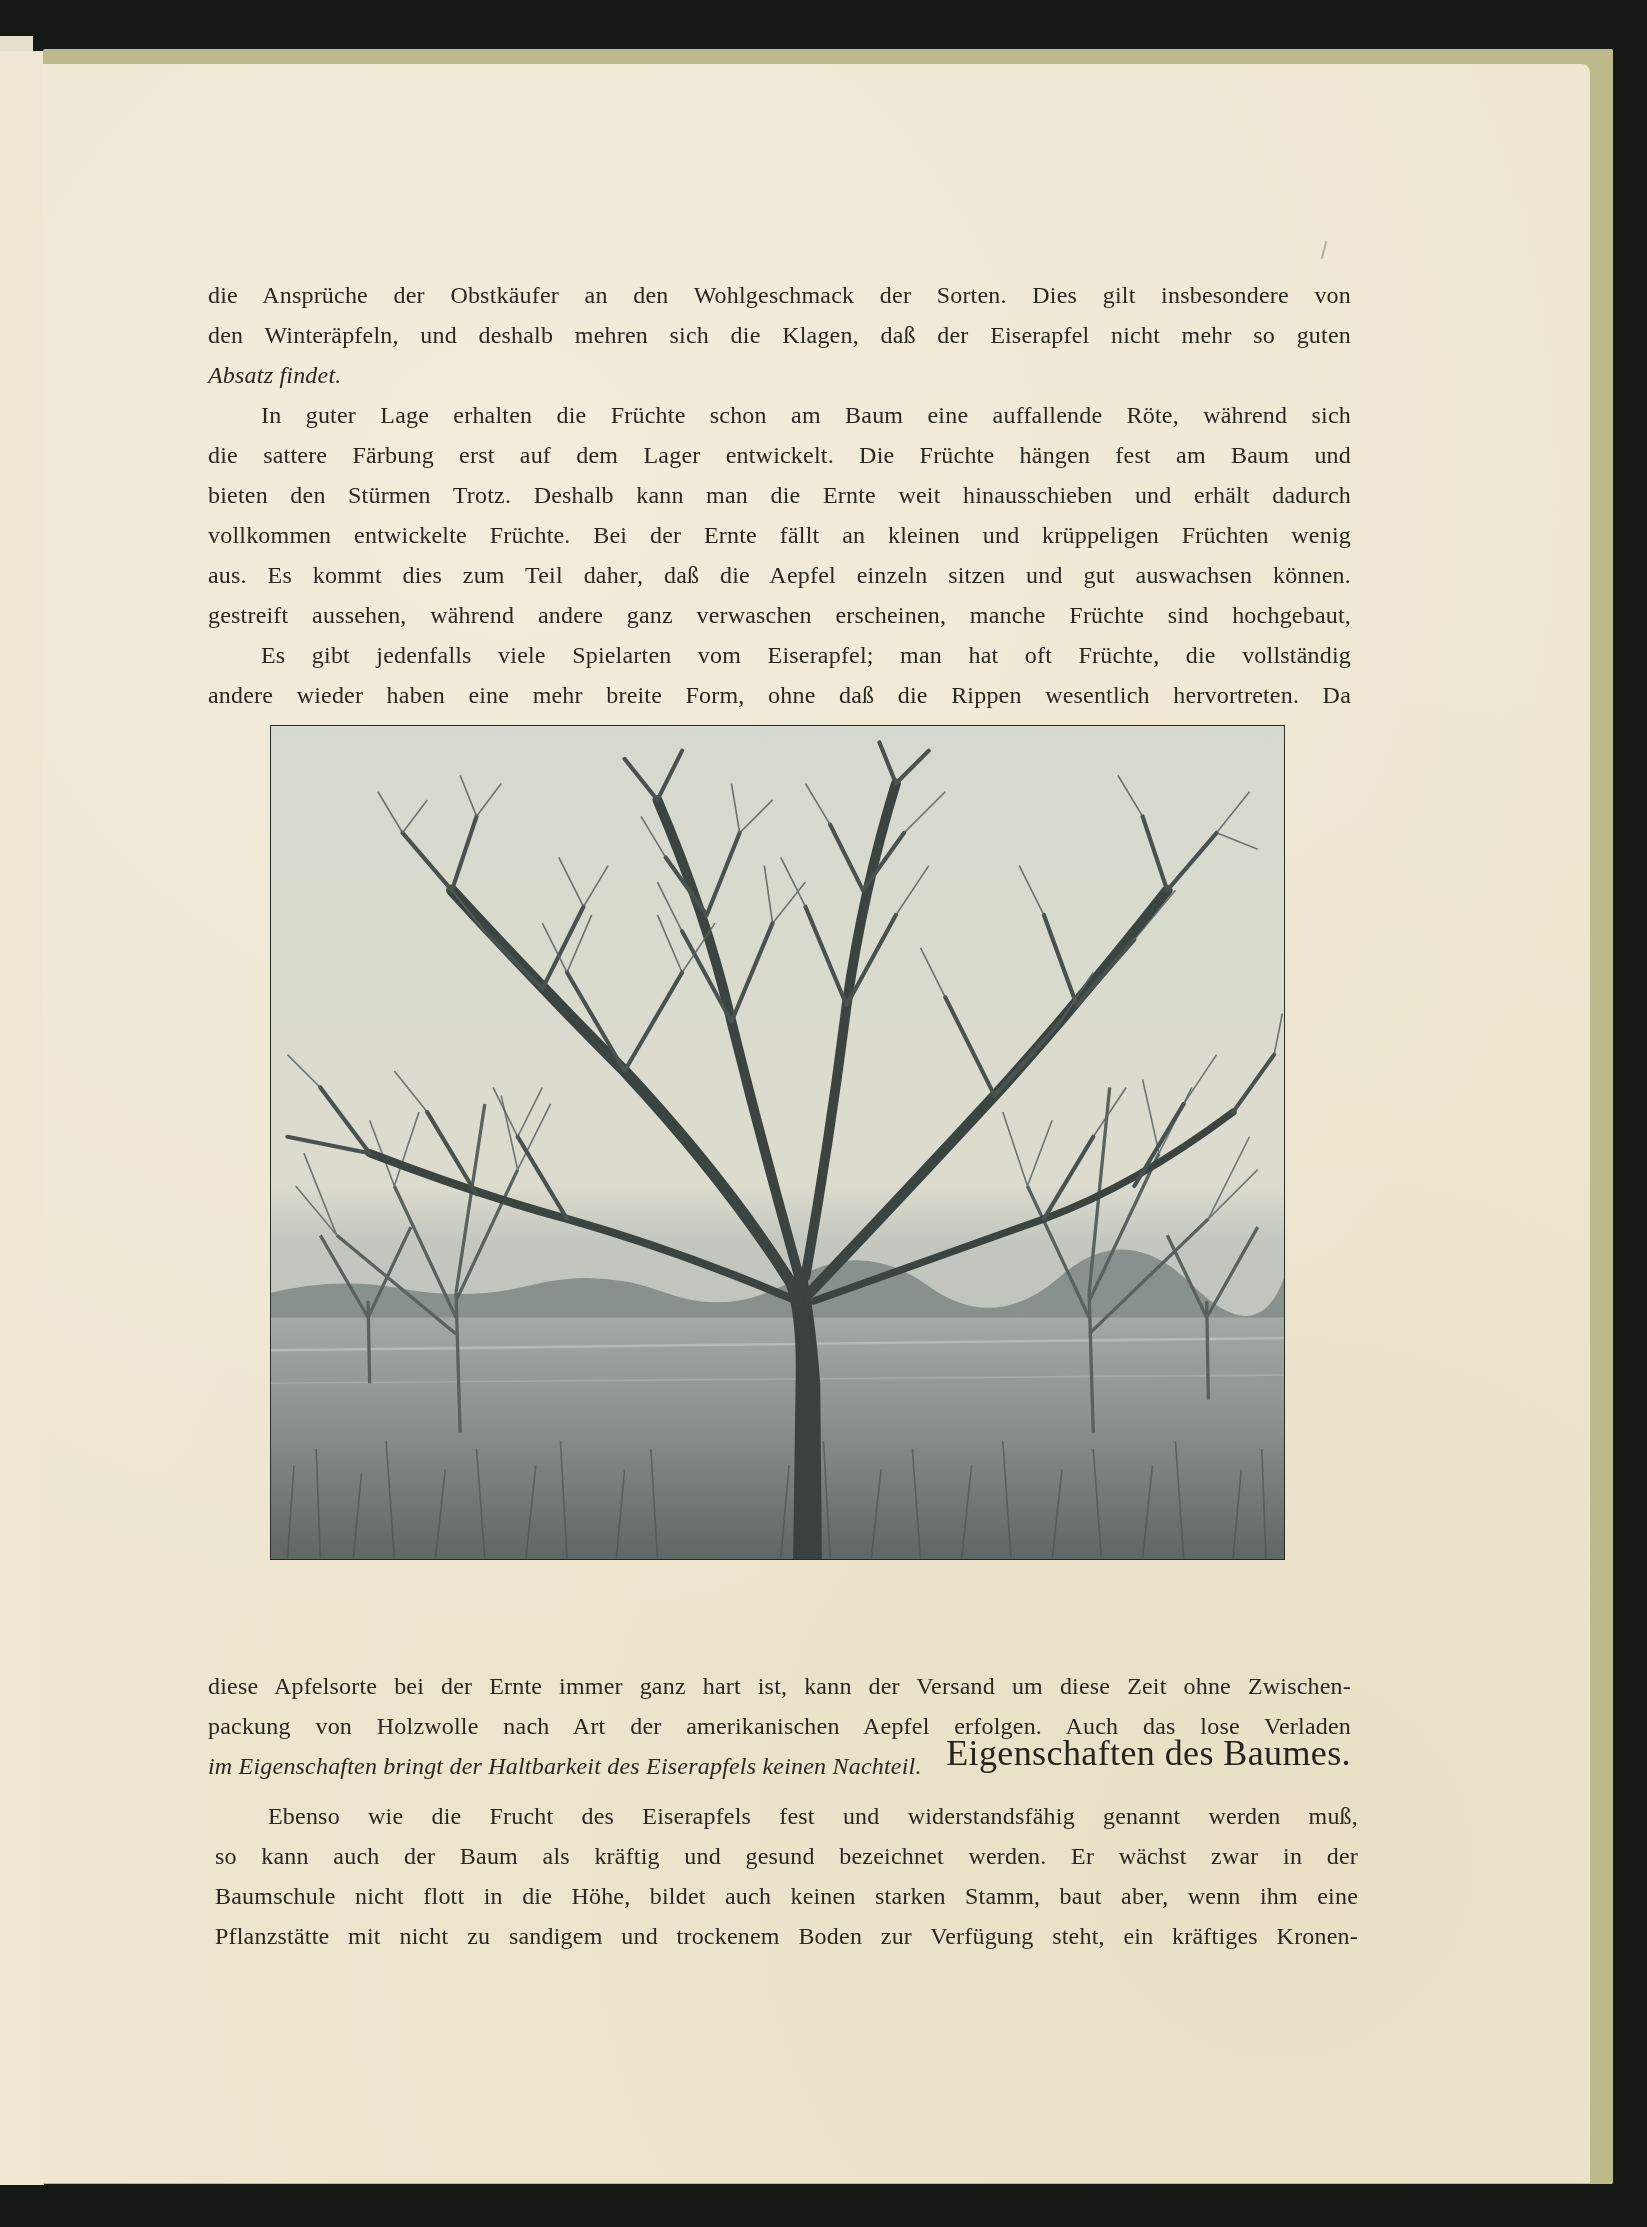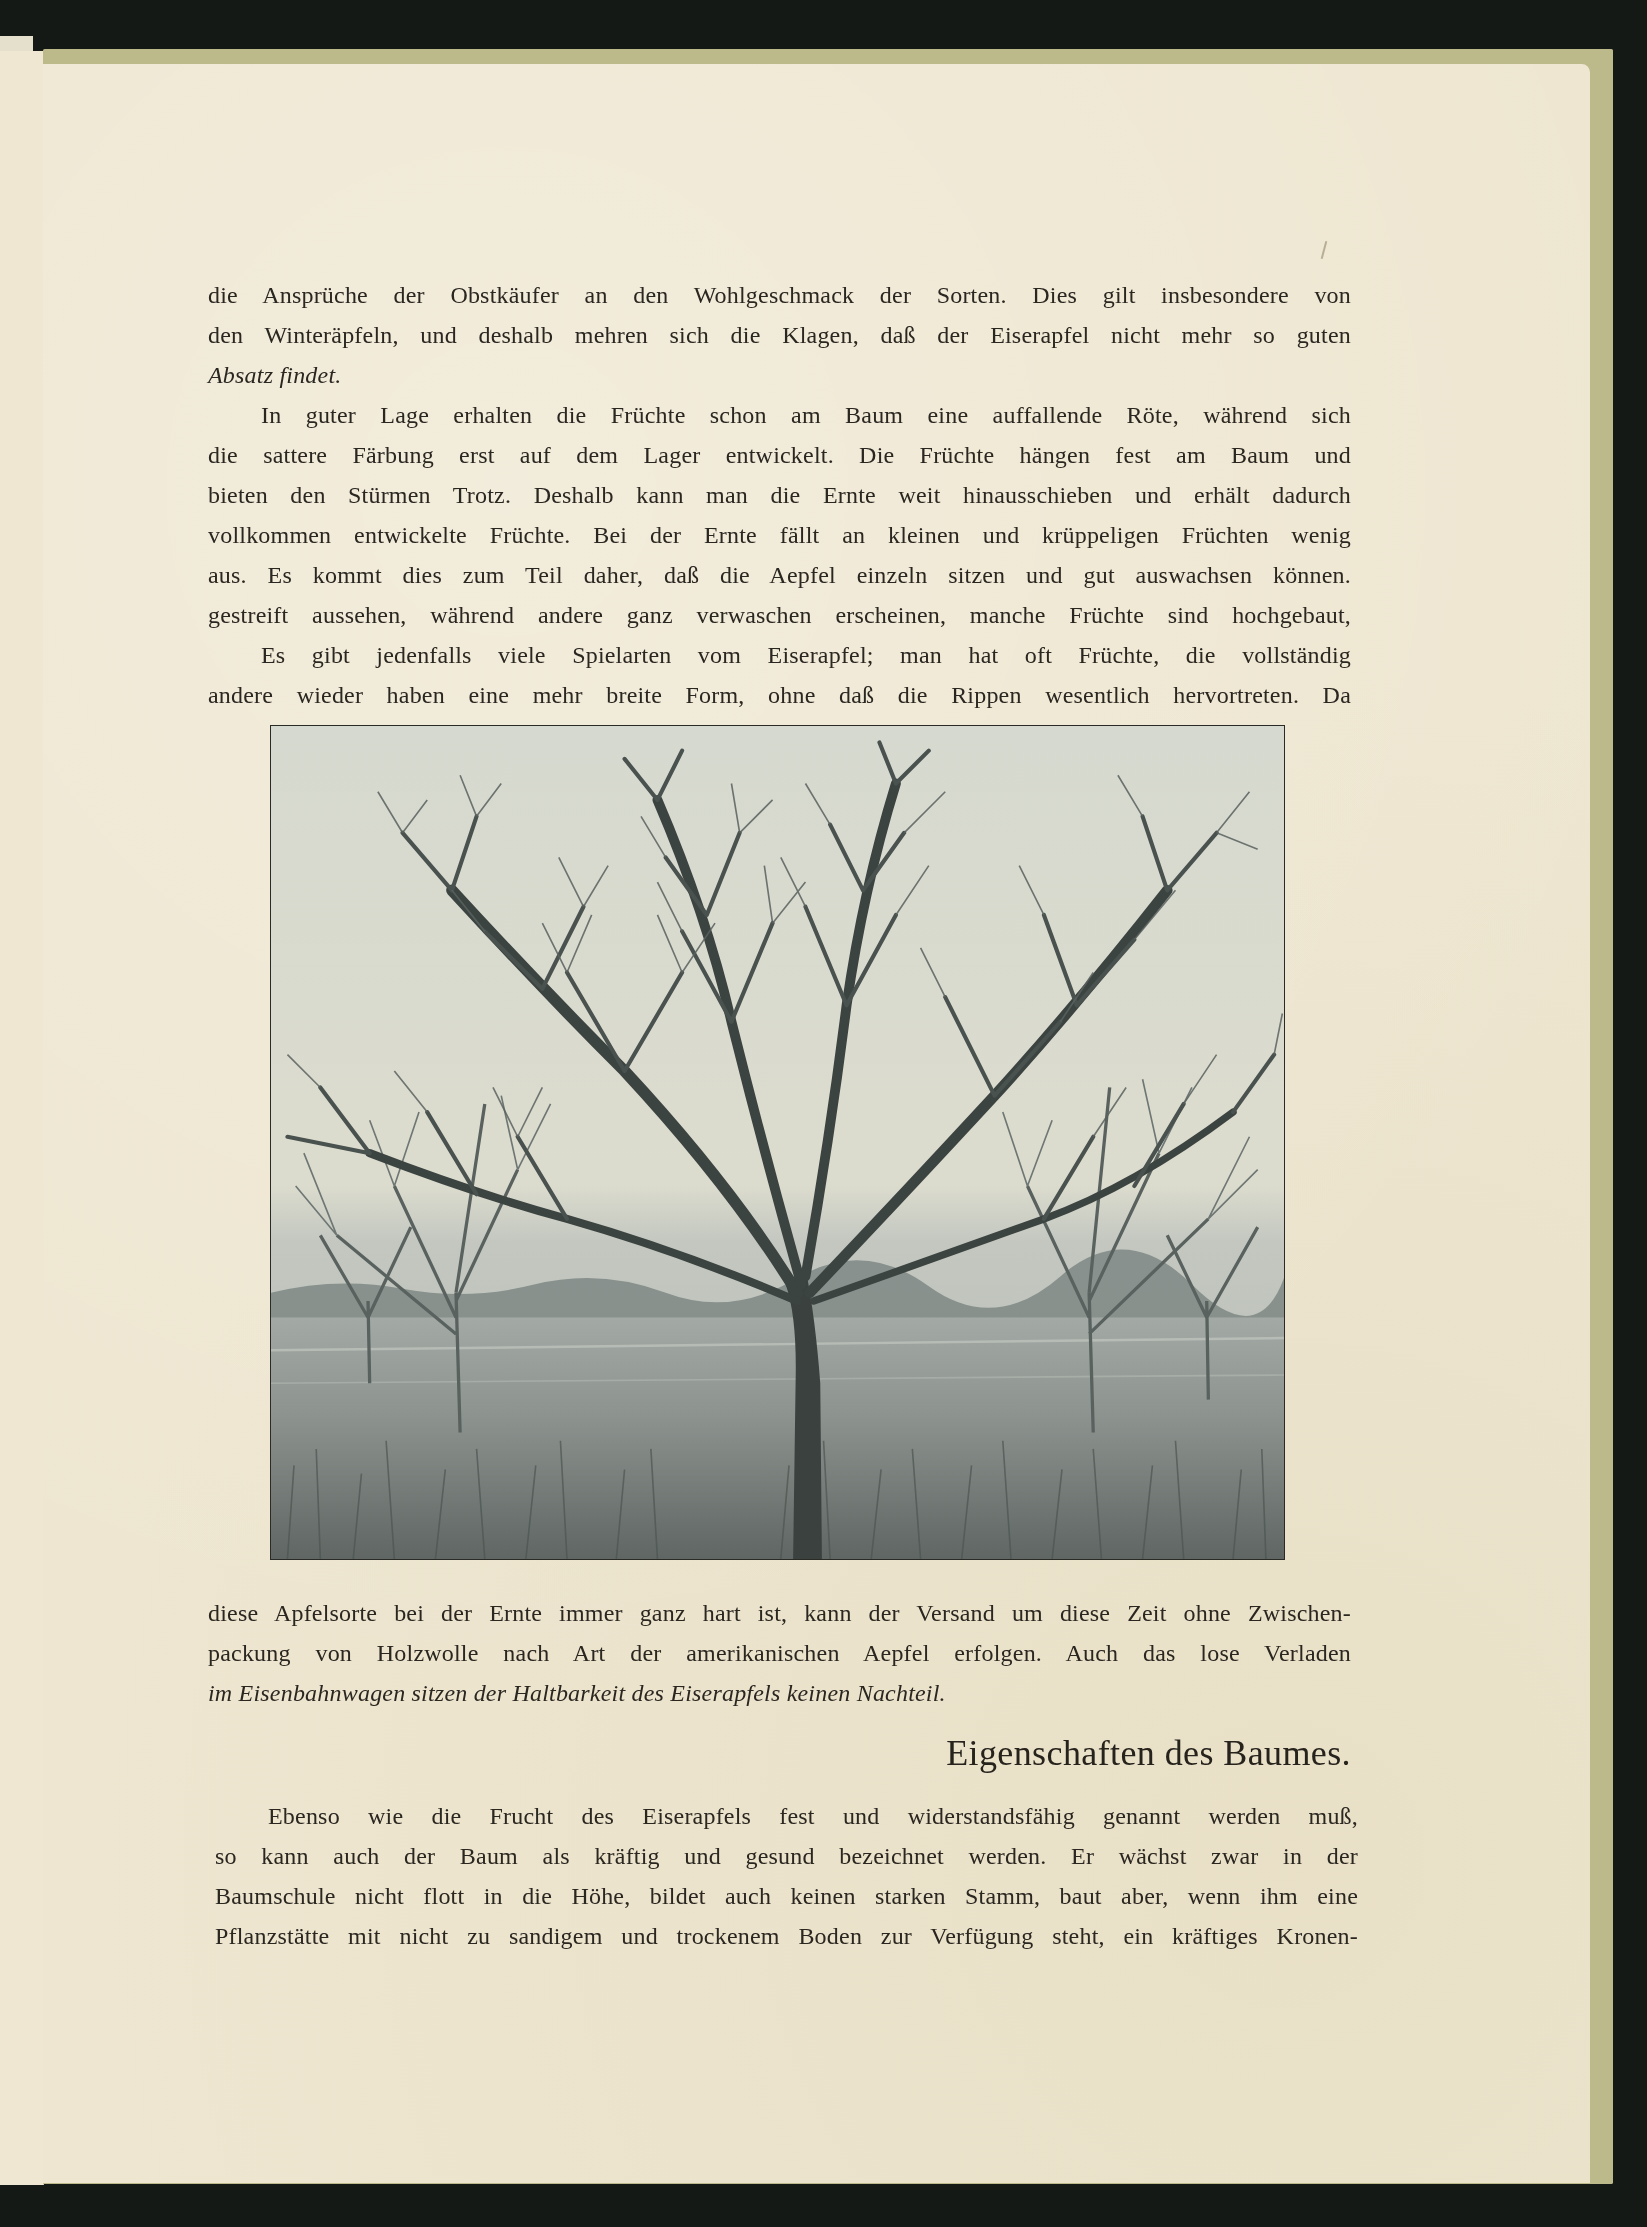--- a/index.html
+++ b/index.html
@@ -38,21 +38,21 @@
   .text-block {
     position: absolute; left: 208px; width: 1143px;
     color: #2a2620;
     font-size: 24px; line-height: 40px;
     letter-spacing: 0.2px;
   }
   .line { display: block; text-align: justify; text-align-last: justify; white-space: nowrap; }
   .line.end { text-align-last: left; font-style: italic; }
   .line.ind { padding-left: 53px; }
   #block1 { top: 275px; }
-  #block2 { top: 1593px; }
+  #block2 { top: 1666px; }
   #block3 { top: 1796px; margin-left: 7px; }
   .heading {
     position: absolute; left: 208px; width: 1143px; top: 1732px;
     text-align: right; font-size: 36px; color: #26221c; letter-spacing: 0.4px;
   }
   .figure {
     position: absolute; left: 270px; top: 725px; width: 1015px; height: 835px;
     border: 1.6px solid #2a2a26;
     box-sizing: border-box;
     overflow: hidden;
@@ -151,21 +151,21 @@
       <path d="M480 160 L450 110 M570 130 L560 70 M570 130 L610 90 M650 220 L620 160 M760 230 L800 170 M680 120 L650 70 M770 130 L820 80"></path>
       <path d="M820 330 L790 270 M960 360 L1000 300 M940 230 L910 170 M1050 260 L1100 200 M1060 110 L1030 60 M1150 130 L1190 80 M1150 130 L1200 150"></path>
       <path d="M300 500 L270 440 M300 500 L330 440 M190 470 L150 420 M60 440 L20 400 M1000 500 L1040 440 M1110 460 L1150 400 M1220 400 L1230 350"></path>
     </g>
   </svg>
 </div>
 
 <div class="text-block" id="block2">
   <span class="line">diese Apfelsorte bei der Ernte immer ganz hart ist, kann der Versand um diese Zeit ohne Zwischen-</span>
   <span class="line">packung von Holzwolle nach Art der amerikanischen Aepfel erfolgen. Auch das lose Verladen</span>
-  <span class="line end">im Eisenbahnwagen sitzen der Haltbarkeit des Eiserapfels keinen Nachteil.</span>
+  <span class="line end">im Eigenschaften bringt der Haltbarkeit des Eiserapfels keinen Nachteil.</span>
 </div>
 
 <div class="heading">Eigenschaften des Baumes.</div>
 
 <div class="text-block" id="block3">
   <span class="line ind">Ebenso wie die Frucht des Eiserapfels fest und widerstandsfähig genannt werden muß,</span>
   <span class="line">so kann auch der Baum als kräftig und gesund bezeichnet werden. Er wächst zwar in der</span>
   <span class="line">Baumschule nicht flott in die Höhe, bildet auch keinen starken Stamm, baut aber, wenn ihm eine</span>
   <span class="line">Pflanzstätte mit nicht zu sandigem und trockenem Boden zur Verfügung steht, ein kräftiges Kronen-</span>
 </div>

